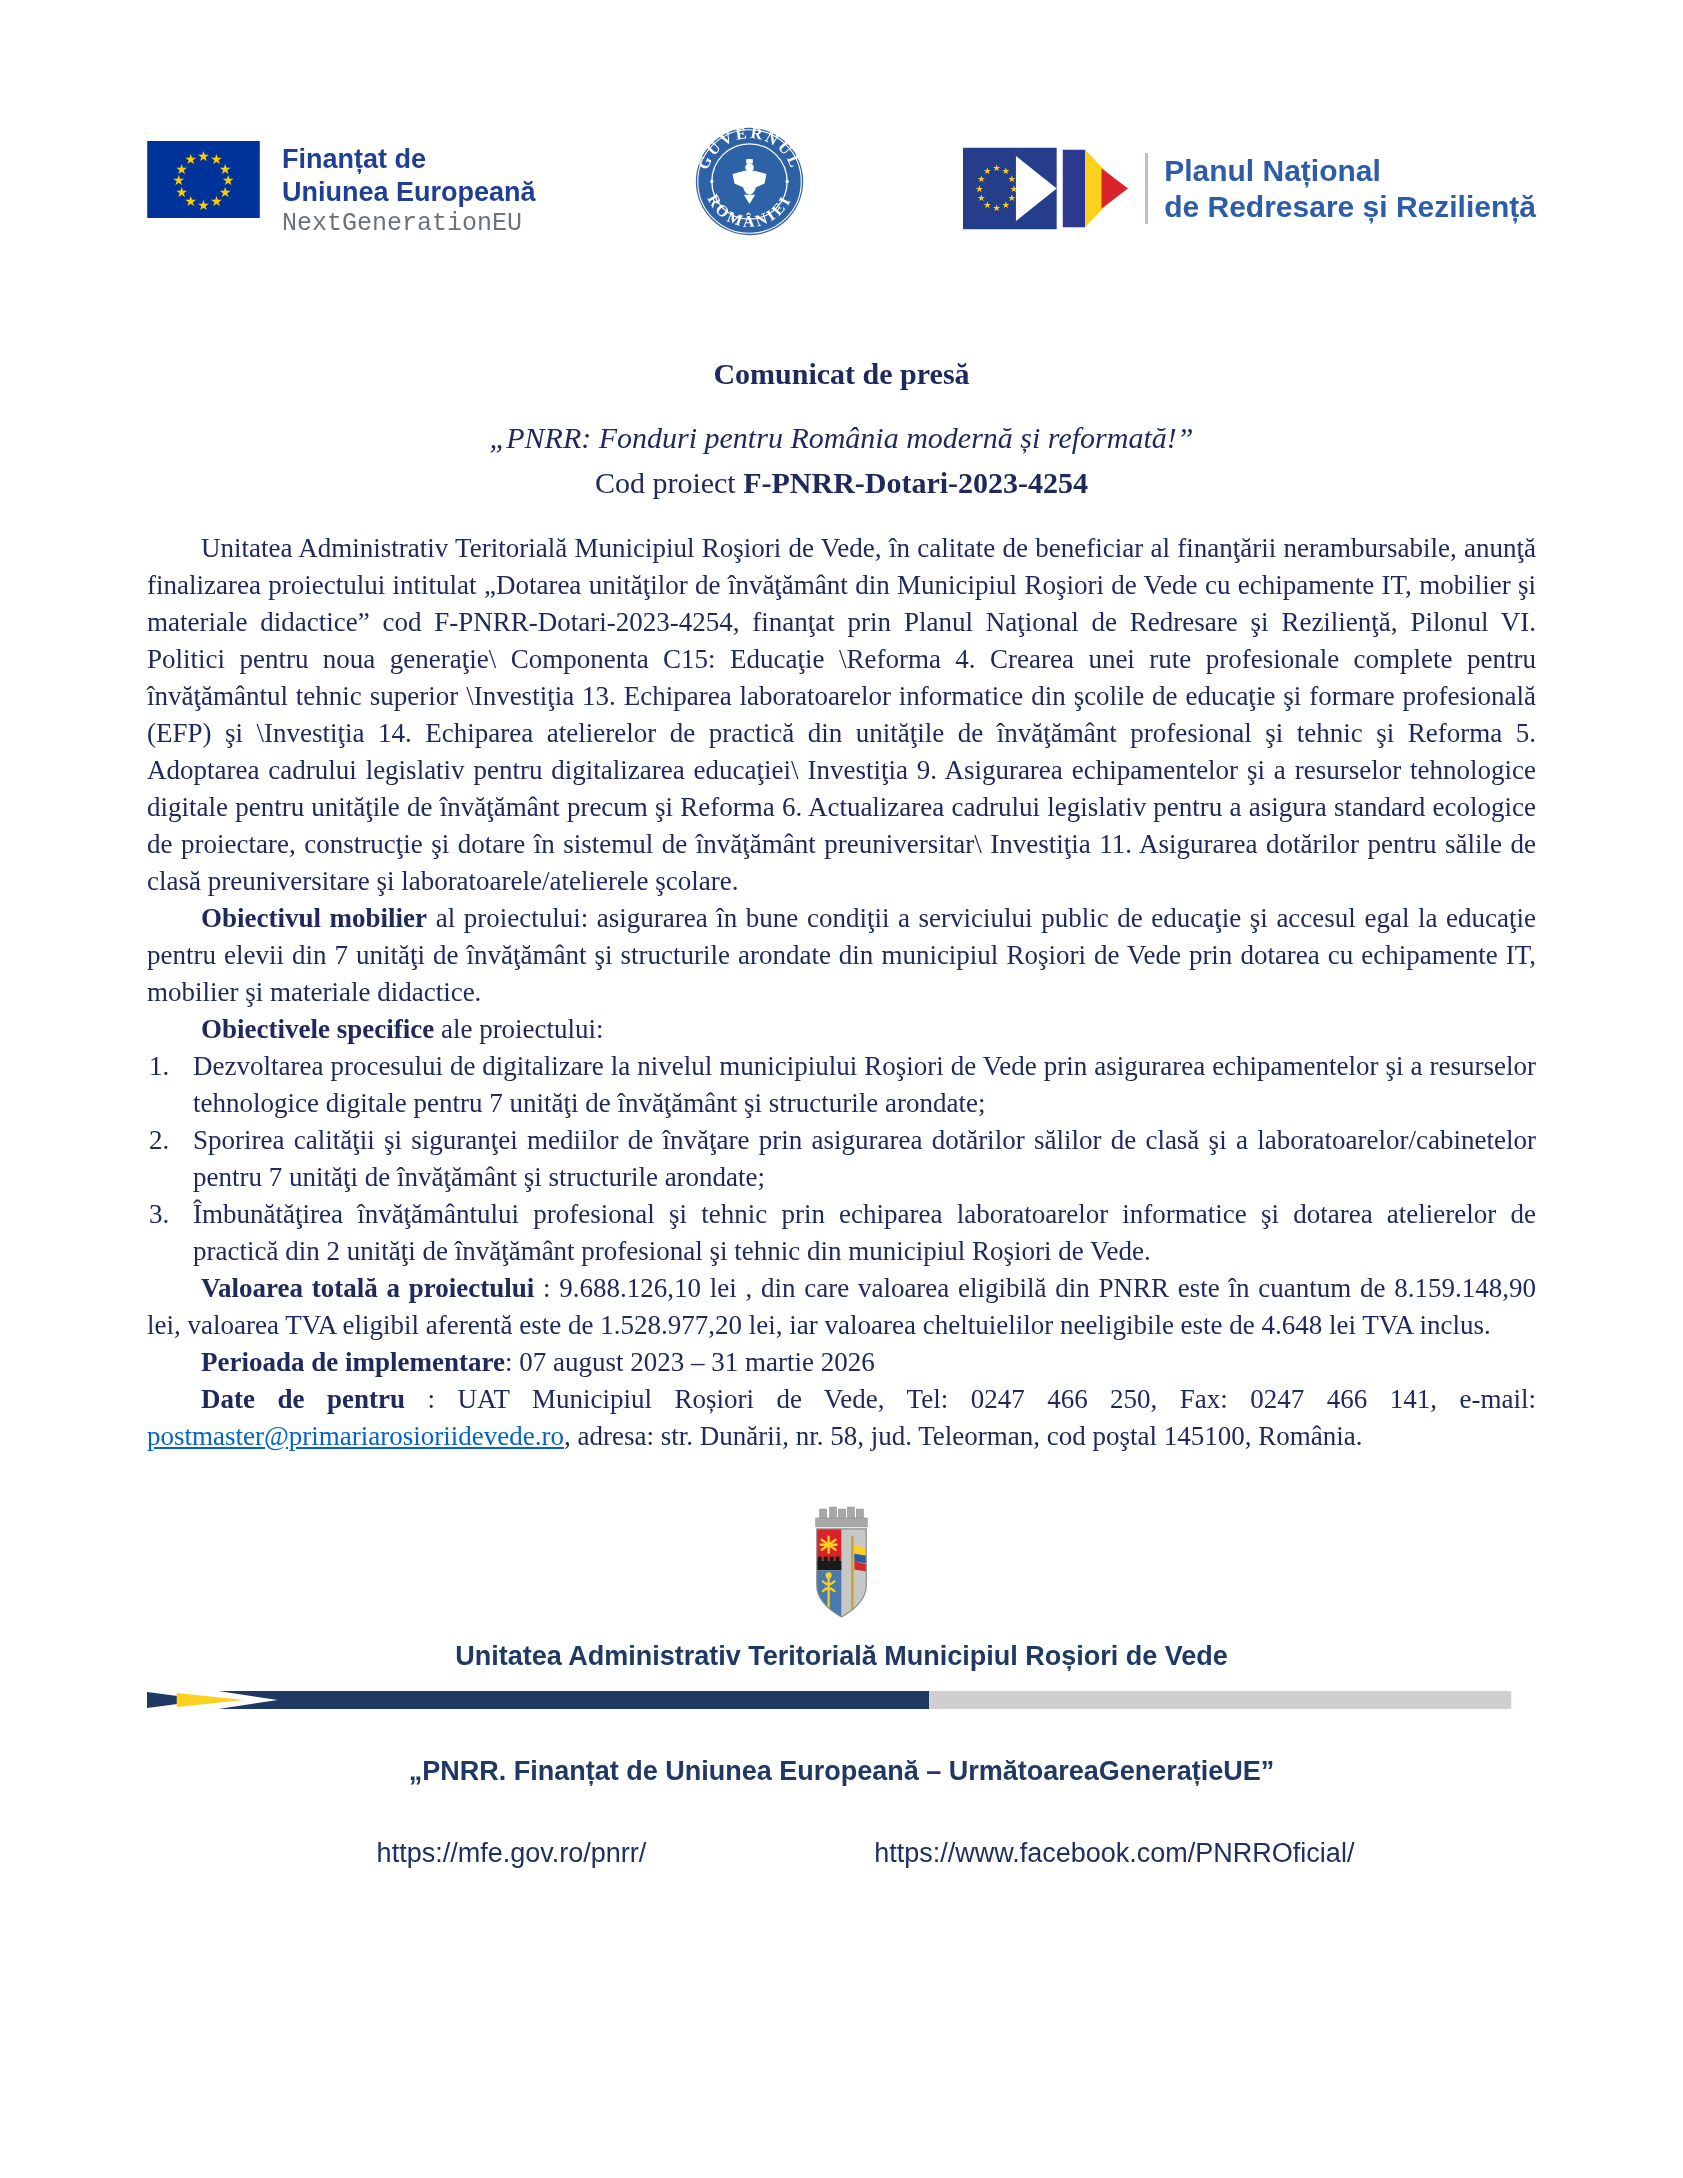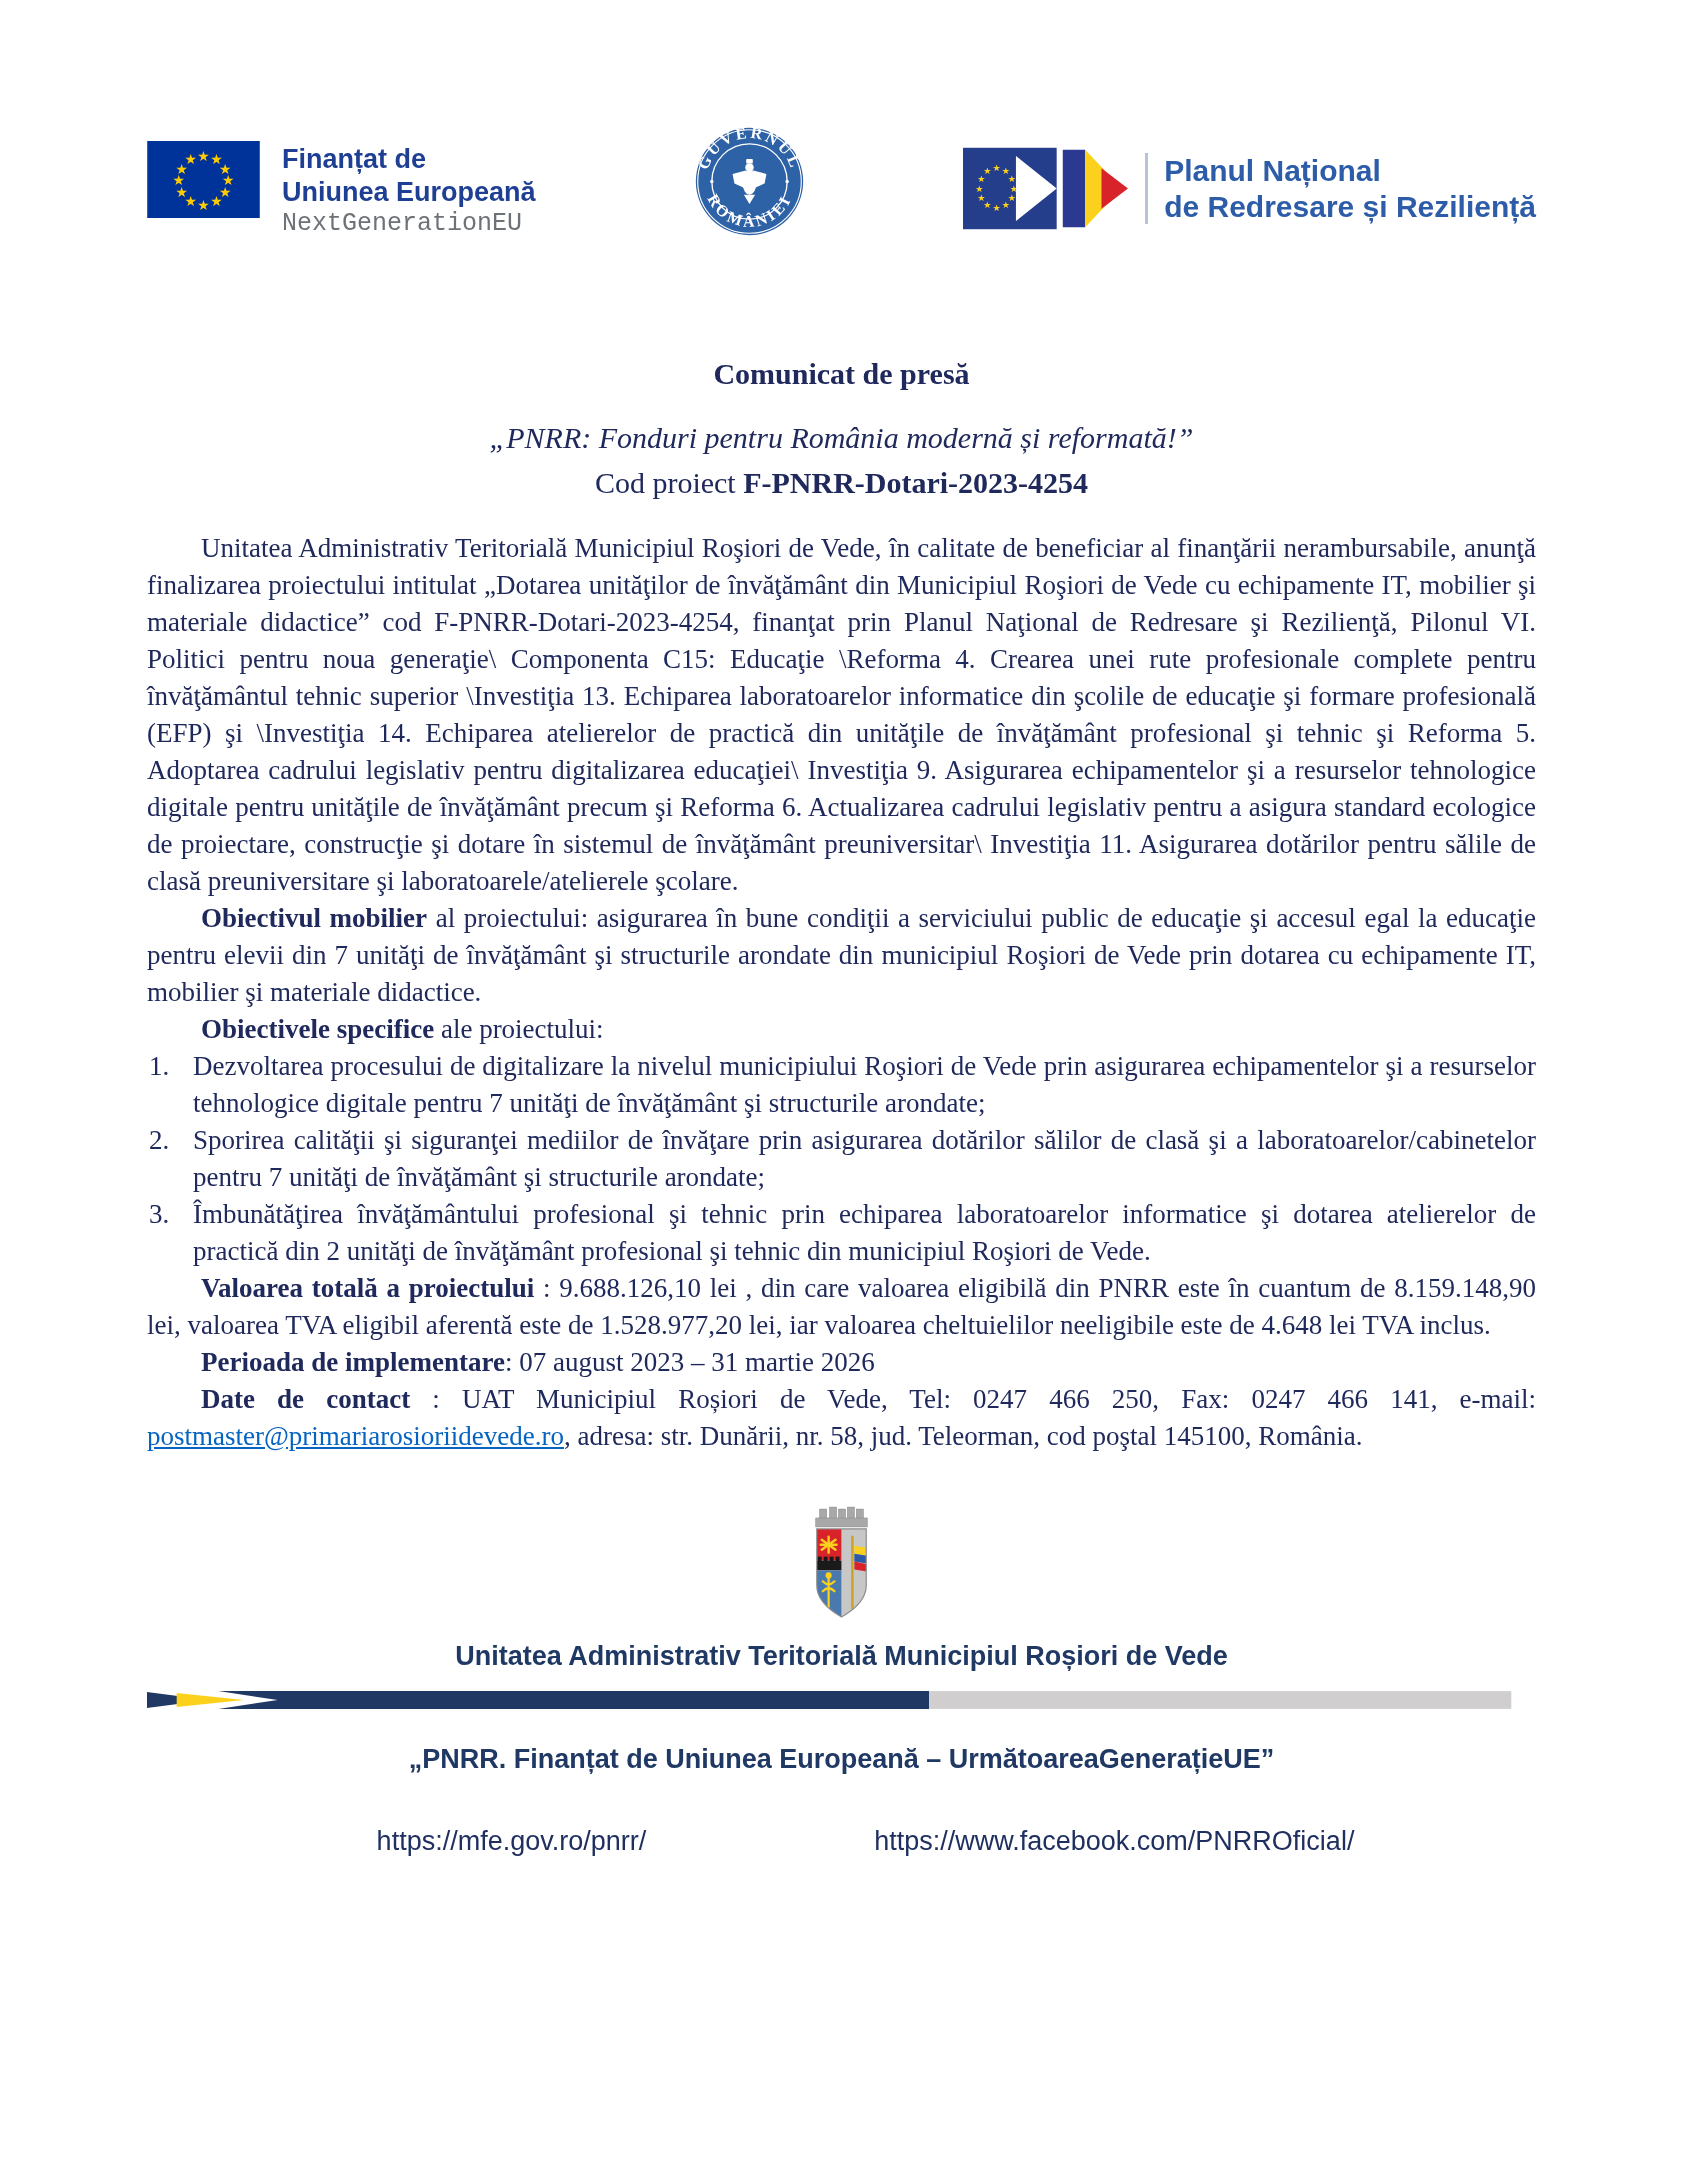--- a/index.html
+++ b/index.html
@@ -44,21 +44,21 @@
   .obj-item .obj-text{flex:1;text-align:justify;}
   a.email-link{color:#0563c1;text-decoration:underline;}
   
   .arms-wrap{text-align:center;margin-top:51px;}
   .org-name{font-family:"Liberation Sans", sans-serif;font-weight:bold;
     font-size:27px;color:#1f3864;text-align:center;margin-top:10px;}
   .disclaimer{font-family:"Liberation Sans", sans-serif;font-size:24px;
     color:#1f3864;text-align:center;margin-top:18px;}
   .bar-wrap{margin:16px 147px 0 147px;}
   .pnrr-line{font-family:"Liberation Sans", sans-serif;font-weight:bold;
-    font-size:27px;color:#1f3864;text-align:center;margin-top:28px;}
+    font-size:27px;color:#1f3864;text-align:center;margin-top:40px;}
   .links-row{display:flex;justify-content:center;gap:228px;margin-top:51px;
     font-family:"Liberation Sans", sans-serif;font-size:27px;color:#1f3060;padding-left:48px;}
   .links-row a{color:#1f3060;text-decoration:none;}
 </style>
 </head>
 <body>
 
 <div class="page">
 
   <div class="logo-row">
@@ -177,21 +177,21 @@
 
       <p class="para">
         <b>Valoarea totală a proiectului</b><span> : 9.688.126,10 lei , din care valoarea eligibilă din PNRR este în cuantum de 8.159.148,90 lei,  valoarea TVA eligibil aferentă este de 1.528.977,20 lei, iar valoarea cheltuielilor neeligibile este de 4.648 lei TVA inclus.</span>
       </p>
 
       <p class="para">
         <b>Perioada de implementare</b><span>: 07 august 2023 – 31 martie 2026</span>
       </p>
 
       <p class="para">
-        <b>Date de contact</b><span> : UAT Municipiul Roșiori de Vede,  Tel: 0247 466 250, Fax: 0247 466 141, e-mail: </span><a class="email-link" href="#">postmaster@primariarosioriidevede.ro</a><span>, adresa: str. Dunării, nr. 58, jud. Teleorman, cod poştal 145100, România.</span>
+        <b>Date de pentru</b><span> : UAT Municipiul Roșiori de Vede,  Tel: 0247 466 250, Fax: 0247 466 141, e-mail: </span><a class="email-link" href="#">postmaster@primariarosioriidevede.ro</a><span>, adresa: str. Dunării, nr. 58, jud. Teleorman, cod poştal 145100, România.</span>
       </p>
     </div>
   </div>
 
   <div class="arms-wrap">
     <svg width="99" height="121" viewBox="0 0 100 122">
 
       <g fill="#a8a8a8" stroke="#8b8b8b" stroke-width="0.6">
         <rect x="28" y="3" width="7" height="10"></rect>
         <rect x="38" y="1" width="7" height="12"></rect>

